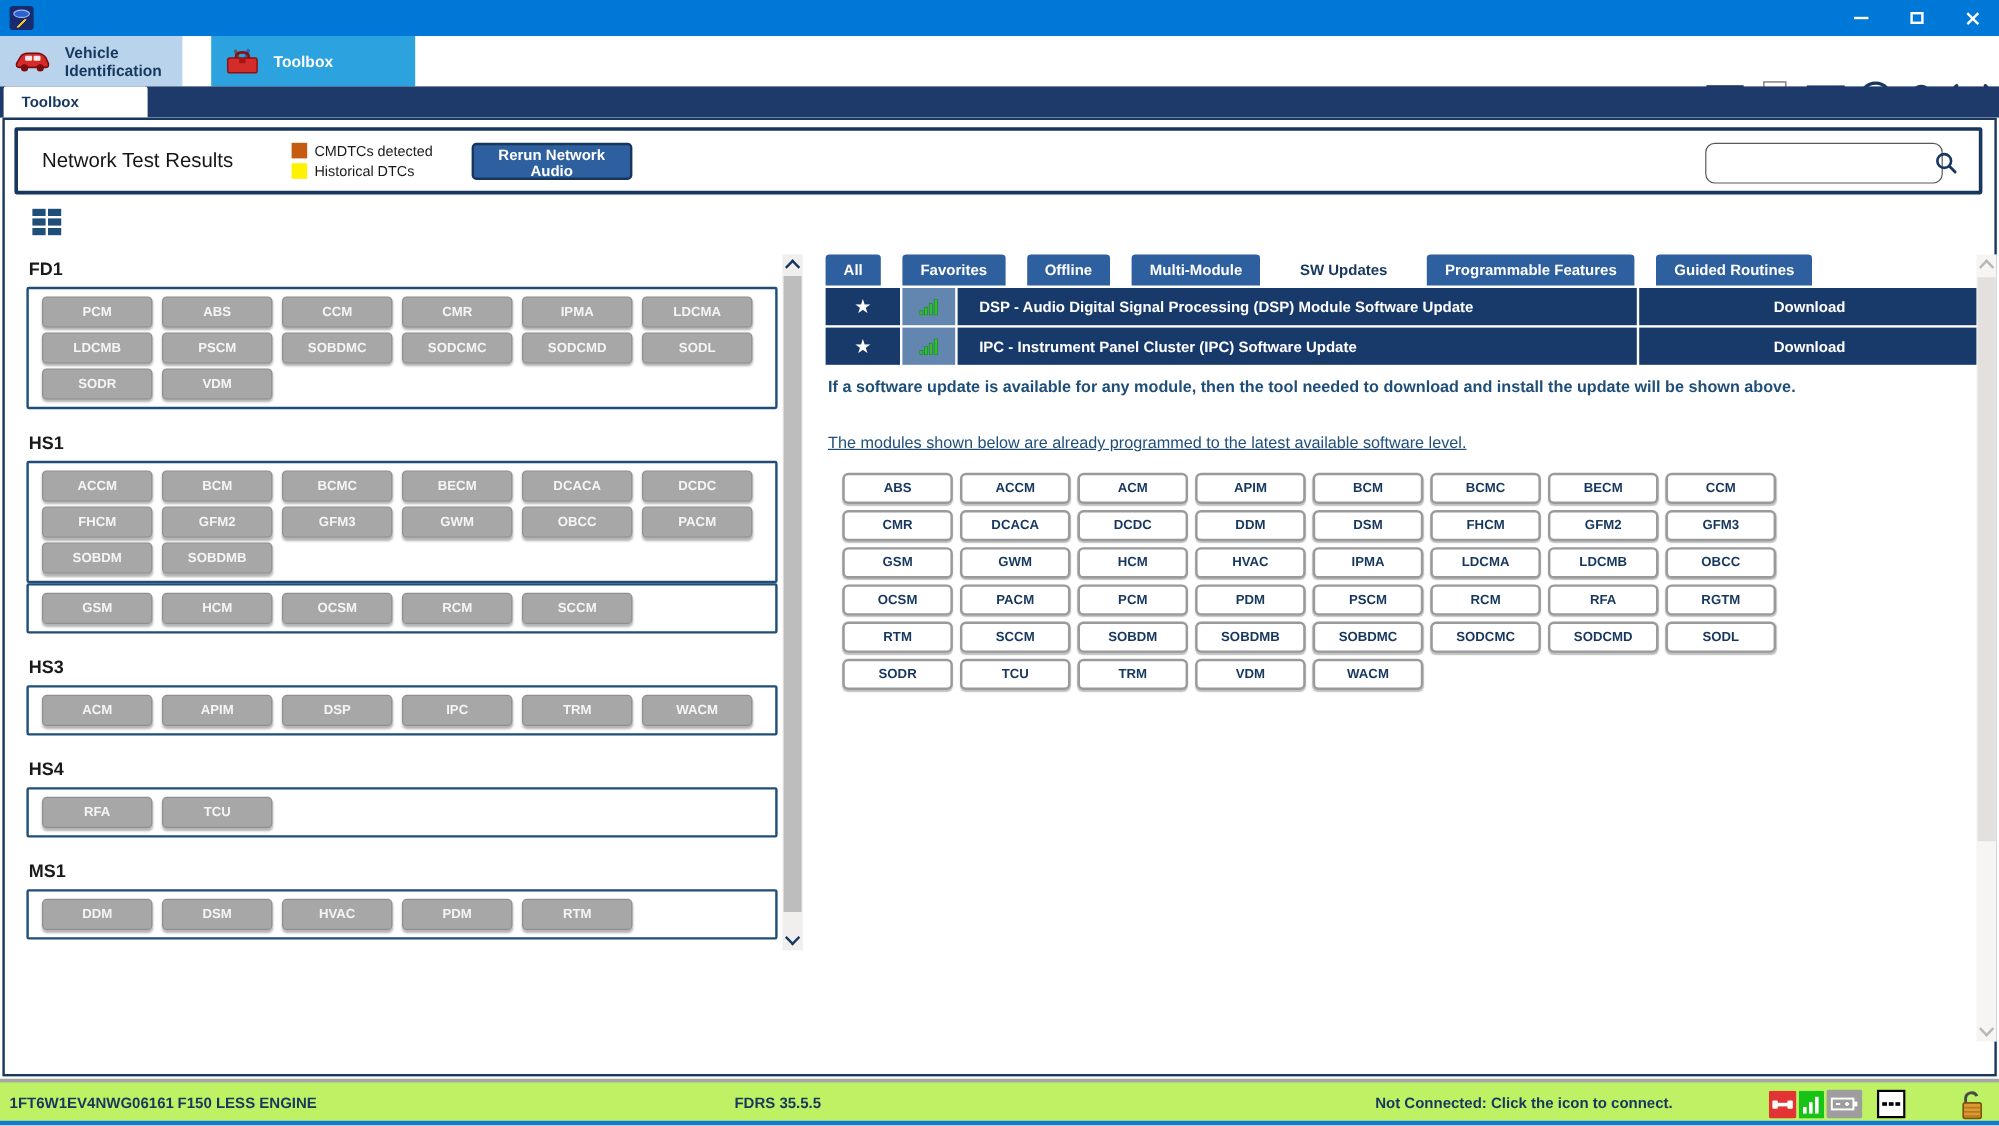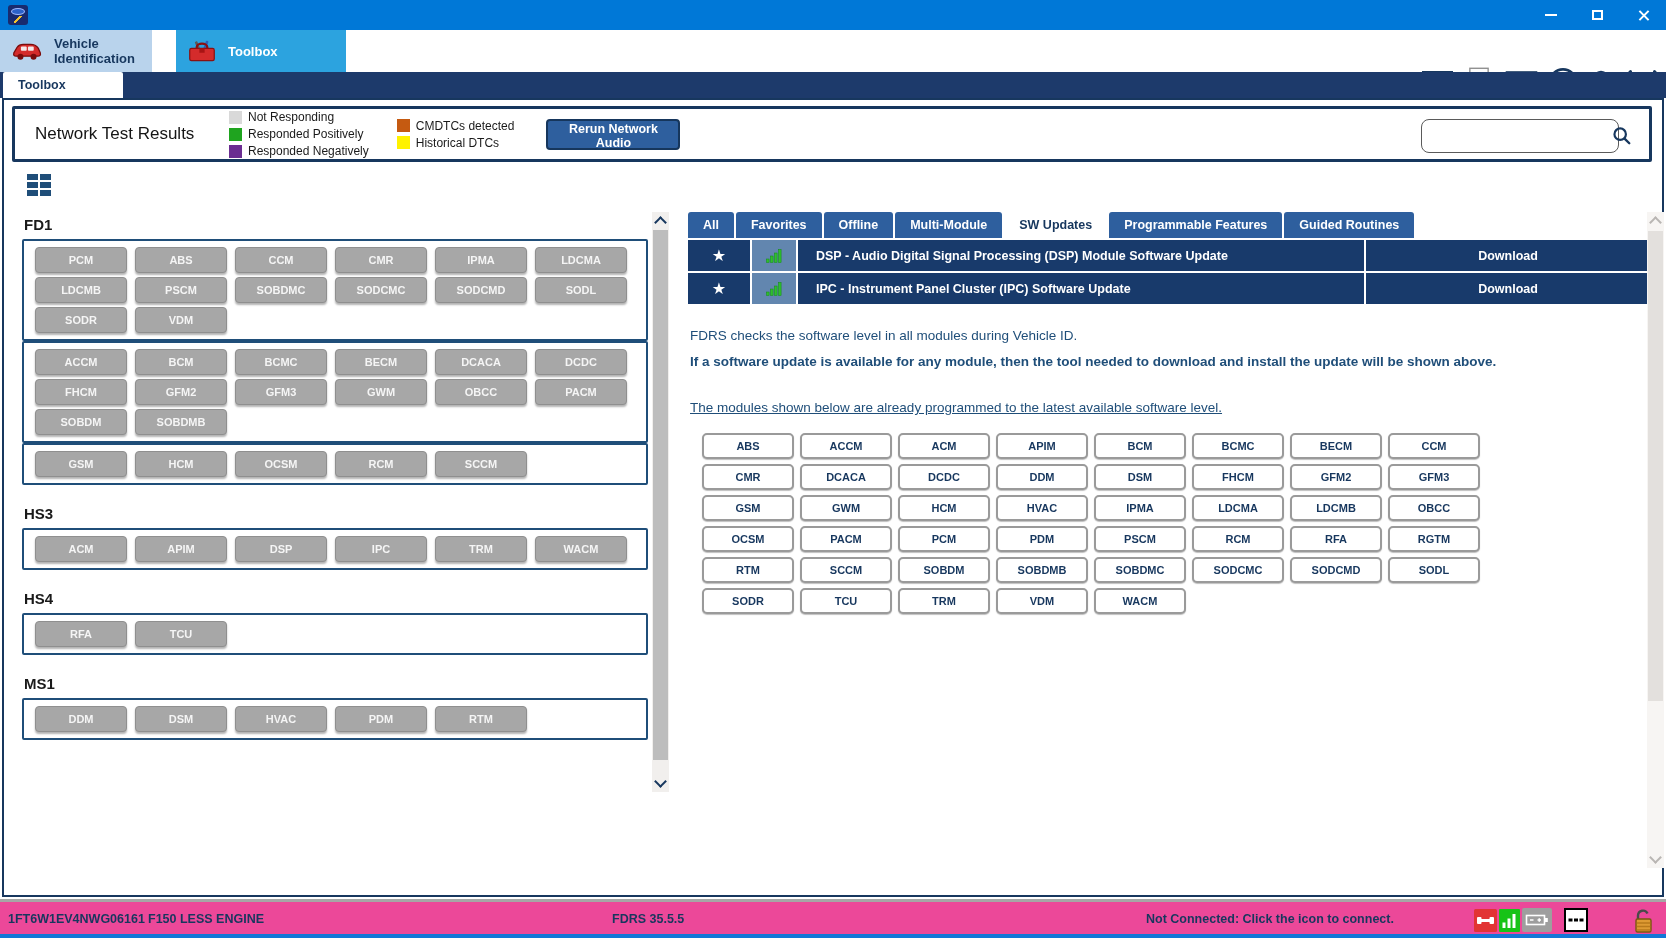--- a/index.html
+++ b/index.html
@@ -64,39 +64,39 @@
   .scroll-btn{position:absolute;left:0;width:17px;height:17px;display:flex;align-items:center;justify-content:center;}
   .scroll-btn.up{top:0;} .scroll-btn.down{bottom:0;}
   .chev{width:7px;height:7px;border-right:2.4px solid #17375E;border-bottom:2.4px solid #17375E;}
   .chev.up{transform:rotate(-135deg);margin-top:4px;} .chev.down{transform:rotate(45deg);margin-bottom:4px;}
   .vscroll.right .chev{border-color:#B9B6B3;}
   .thumb{position:absolute;left:1px;width:15px;background:#BDBDBD;}
   .vscroll.left .thumb{top:18px;height:530px;}
   .vscroll.right .thumb{top:19px;height:470px;background:#E3E0DD;}
   
   .rpanel{position:absolute;left:684px;top:112px;width:962px;}
-  .rtabs{display:flex;gap:2px;height:26px;}
+  .rtabs{display:flex;gap:18px;height:26px;}
   .rtab{background:#2E5F9E;color:#fff;font-weight:bold;font-size:12.5px;font-family:inherit;border:none;
         padding:0 15px;border-radius:3px 3px 0 0;display:flex;align-items:center;cursor:pointer;}
   .rtab.active{background:#fff;color:#17375E;}
   .update-row{display:flex;height:31px;margin-top:2px;gap:2px;}
   .cell{background:#183A6B;display:flex;align-items:center;}
   .cell-star{width:62px;justify-content:center;color:#fff;font-size:16px;cursor:pointer;}
   .cell-signal{width:44px;background:#6286AF;justify-content:center;}
   .cell-title{flex:1;color:#fff;font-weight:600;font-size:12.5px;padding-left:18px;}
   .cell-download{width:284px;justify-content:center;color:#fff;font-weight:bold;font-size:12.5px;cursor:pointer;}
   .note{color:#1F4E79;font-size:13.5px;}
   .note.n1{margin:24px 0 0 2px;}
   .note.n2{margin:11px 0 0 2px;font-weight:bold;}
   .note.n3{margin:31px 0 0 2px;font-weight:normal;text-decoration:underline;}
   .mod-grid{margin:18px 0 0 14px;display:grid;grid-template-columns:repeat(8,92px);gap:5px 6px;}
   .rmod{width:92px;height:26px;background:#fff;border:2px solid #9A9A9A;border-radius:5px;color:#17375E;
         font-weight:bold;font-size:11px;font-family:inherit;box-shadow:0 1px 1px rgba(0,0,0,.25);cursor:pointer;}
   
-  .statusbar{position:absolute;left:0;top:899px;width:1666px;height:35px;background:#ec4899;border-top:3px solid #A6A6A6;
+  .statusbar{position:absolute;left:0;top:899px;width:1666px;height:35px;background:#bef264;border-top:3px solid #A6A6A6;
              box-sizing:content-box;color:#17375E;font-weight:bold;font-size:12.5px;}
   .statusbar .vin{position:absolute;left:8px;top:10px;}
   .statusbar .vehicle{position:absolute;left:148px;top:10px;}
   .statusbar .version{position:absolute;left:612px;top:10px;}
   .statusbar .conn{position:absolute;left:1146px;top:10px;text-align:center;}
   .status-icons{position:absolute;left:1474px;top:4px;display:flex;align-items:center;height:28px;}
   .sicon{display:flex;align-items:center;justify-content:center;}
   .blue-strip{position:absolute;left:0;top:934px;width:1666px;height:4px;background:#1377D6;}
 </style>
 </head>
@@ -196,37 +196,20 @@
 </div>
 
 <div class="subtabrow">
   <div class="subtab">Toolbox</div>
 </div>
 
 <div class="frame">
 
   <div class="ntr">
     <div class="ntr-title">Network Test Results</div>
-    <div class="legend-col c1">
-
-        <div class="legend-item">
-          <span class="swatch" style="background: rgb(217, 217, 217);"></span>
-          <span>Not Responding</span>
-        </div>
-
-        <div class="legend-item">
-          <span class="swatch" style="background: rgb(31, 164, 31);"></span>
-          <span>Responded Positively</span>
-        </div>
-
-        <div class="legend-item">
-          <span class="swatch" style="background: rgb(106, 45, 145);"></span>
-          <span>Responded Negatively</span>
-        </div>
-      </div>
     <div class="legend-col c2">
 
         <div class="legend-item">
           <span class="swatch" style="background: rgb(197, 90, 17);"></span>
           <span>CMDTCs detected</span>
         </div>
 
         <div class="legend-item">
           <span class="swatch" style="background: rgb(255, 242, 0);"></span>
           <span>Historical DTCs</span>
@@ -268,20 +251,21 @@
           <button class="lmod">PSCM</button>
           <button class="lmod">SOBDMC</button>
           <button class="lmod">SODCMC</button>
           <button class="lmod">SODCMD</button>
           <button class="lmod">SODL</button>
           <button class="lmod">SODR</button>
           <button class="lmod">VDM</button>
         </div>
     </div>
     <div class="bus">
+      <div class="bus-label">HS1</div>
       <div class="bus-box">
 
       <button class="lmod">ACCM</button>
           <button class="lmod">BCM</button>
           <button class="lmod">BCMC</button>
           <button class="lmod">BECM</button>
           <button class="lmod">DCACA</button>
           <button class="lmod">DCDC</button>
           <button class="lmod">FHCM</button>
           <button class="lmod">GFM2</button>
@@ -386,21 +370,20 @@
               <rect x="4.5" y="8" width="2.6" height="6.5" fill="#2FBE2F" stroke="#128A12" stroke-width="0.5"></rect>
               <rect x="8.5" y="5" width="2.6" height="9.5" fill="#2FBE2F" stroke="#128A12" stroke-width="0.5"></rect>
               <rect x="12.5" y="1.5" width="2.6" height="13" fill="#2FBE2F" stroke="#128A12" stroke-width="0.5"></rect>
             </svg>
           </div>
           <div class="cell cell-title">IPC - Instrument Panel Cluster (IPC) Software Update</div>
           <div class="cell cell-download">Download</div>
         </div>
       </div>
 
-    <div class="note n1">FDRS checks the software level in all modules during Vehicle ID.</div>
     <div class="note n2">If a software update is available for any module, then the tool needed to download and install the update will be shown above.</div>
     <div class="note n3">The modules shown below are already programmed to the latest available software level.</div>
 
     <div class="mod-grid">
 
     <button class="rmod">ABS</button>
         <button class="rmod">ACCM</button>
         <button class="rmod">ACM</button>
         <button class="rmod">APIM</button>
         <button class="rmod">BCM</button>

